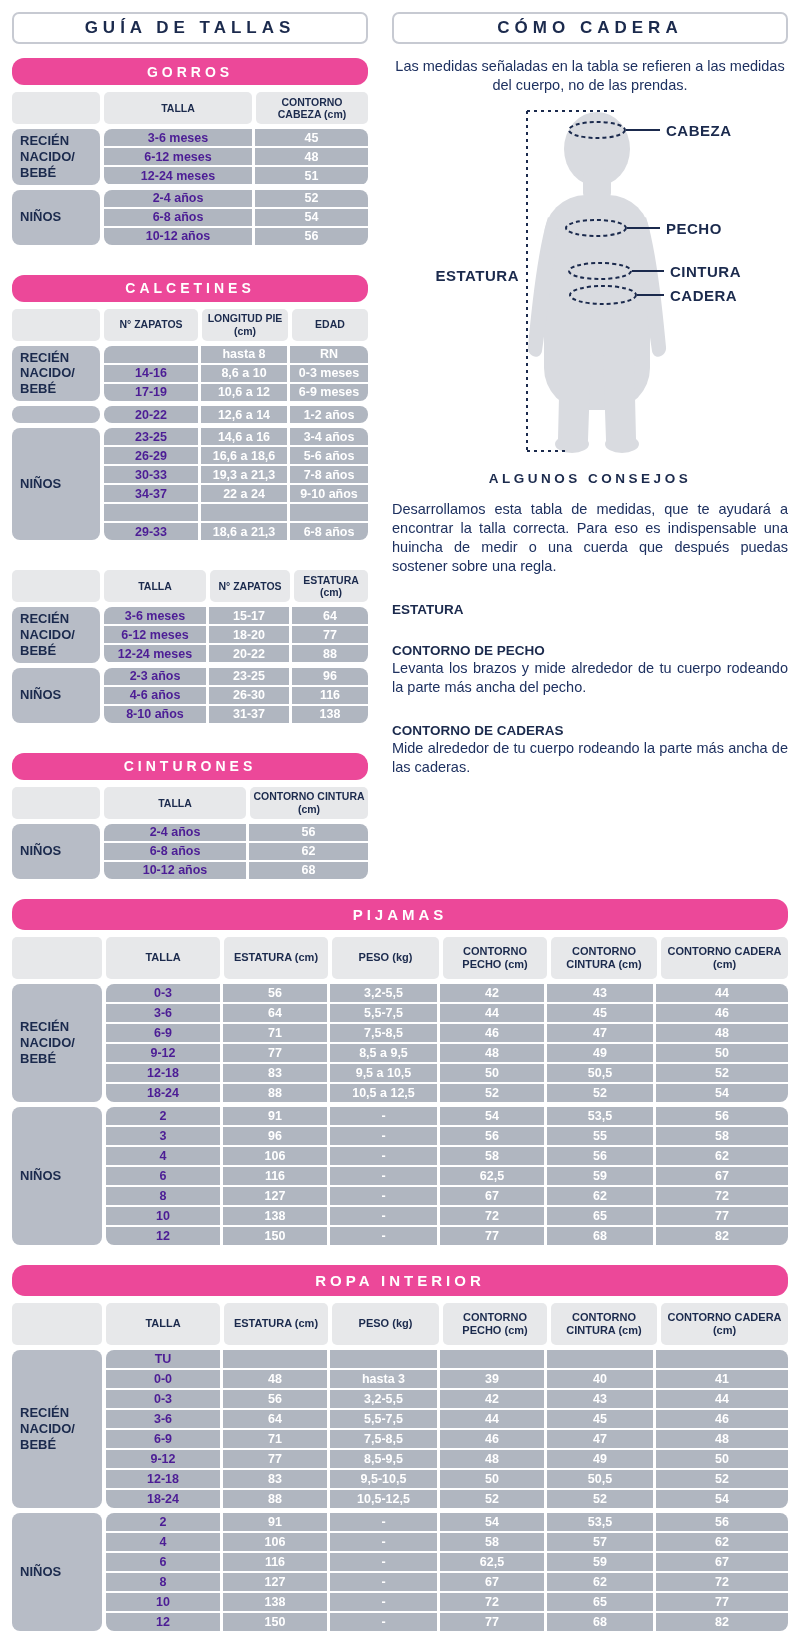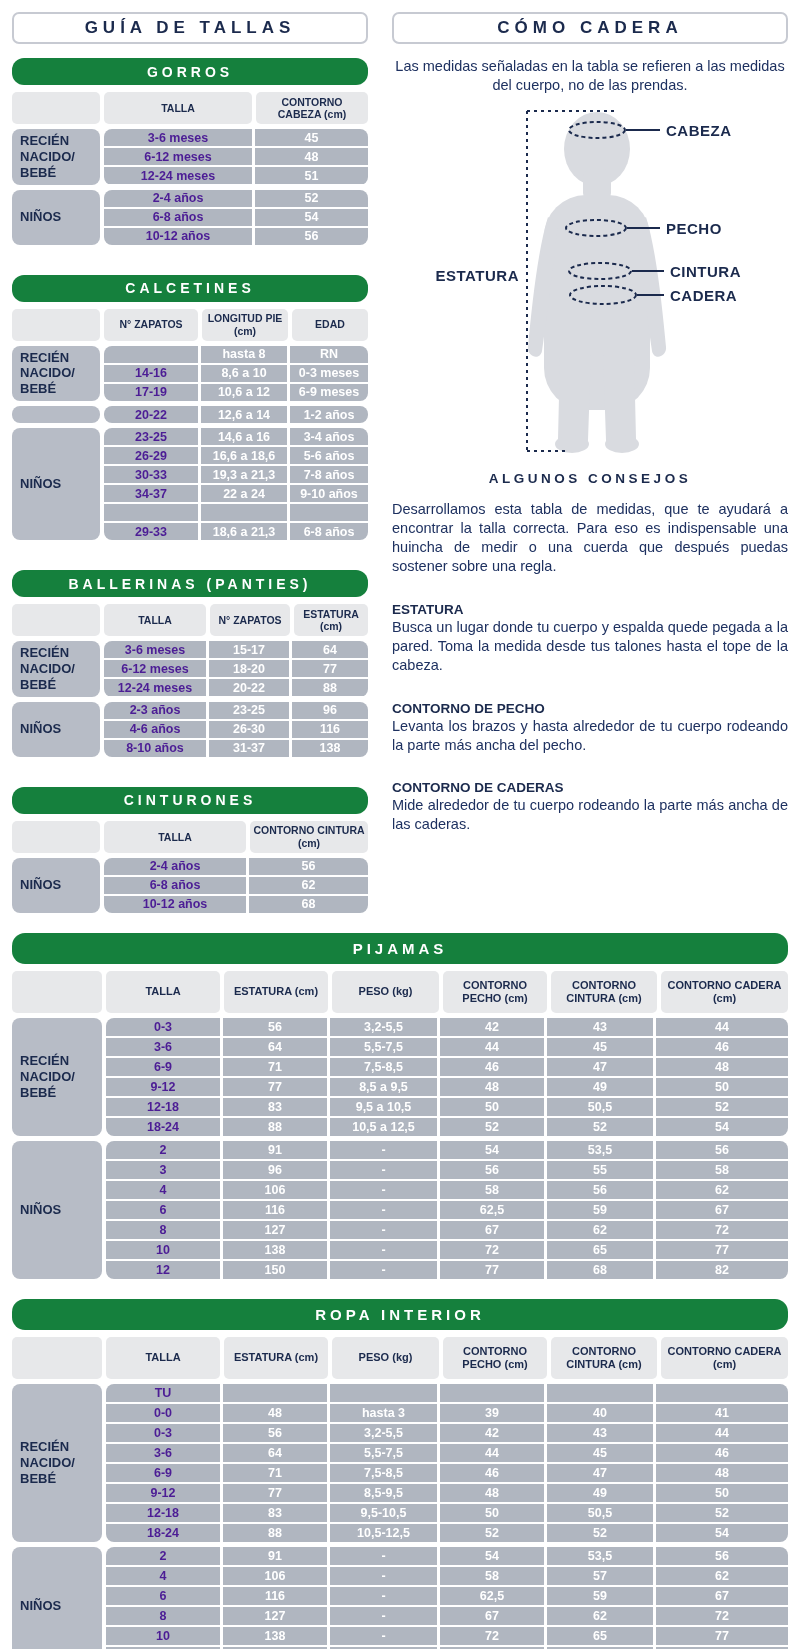--- a/index.html
+++ b/index.html
@@ -17,21 +17,21 @@
 
   
   .title-box {
     border: 2px solid #c7cad2; border-radius: 7px;
     height: 32px; display: flex; align-items: center; justify-content: center;
     font-weight: bold; font-size: 17px; letter-spacing: 5px; color: #1b2a4d;
   }
 
   
   .bar {
-    background: #15803d; color: #fff; border-radius: 12px;
+    background: #ec4899; color: #fff; border-radius: 12px;
     height: 27px; display: flex; align-items: center; justify-content: center;
     font-weight: bold; font-size: 14px; letter-spacing: 4px;
     margin-bottom: 7px;
   }
   .bar-full { height: 31px; font-size: 15px; border-radius: 13px; }
 
   .section { margin-top: 14px; }
   .section-gap { margin-top: 30px; }
 
   
@@ -208,21 +208,20 @@
                   <div class="cell c1 navy">29-33</div>
                   <div class="cell c2">18,6 a 21,3</div>
                   <div class="cell c3">6-8 años</div>
                 </div>
               </div>
             </div>
           </div>
       </div>
 
       <div class="section section-gap">
-        <div class="bar">BALLERINAS (PANTIES)</div>
         <div id="tbl-ballerinas" class="t-left">
             <div class="sg-head">
               <div class="hcell spacer c0"></div>
               <div class="hcell c1">TALLA</div>
               <div class="hcell c2">N° ZAPATOS</div>
               <div class="hcell c3">ESTATURA (cm)</div>
             </div>
             <div class="sg-group">
               <div class="glabel c0">RECIÉN NACIDO/ BEBÉ</div>
               <div class="rows">
@@ -342,25 +341,24 @@
             <text x="127" y="182" text-anchor="end">ESTATURA</text>
           </g>
         </svg>
       </div>
 
       <div class="consejos-title">ALGUNOS CONSEJOS</div>
       <p class="consejos-text">Desarrollamos esta tabla de medidas, que te ayudará a encontrar la talla correcta. Para eso es indispensable una huincha de medir o una cuerda que después puedas sostener sobre una regla.</p>
 
       <div class="tip">
         <div class="tip-title">ESTATURA</div>
-        <p class="tip-text">Busca un lugar donde tu cuerpo y espalda quede pegada a la pared. Toma la medida desde tus talones hasta el tope de la cabeza.</p>
       </div>
       <div class="tip">
         <div class="tip-title">CONTORNO DE PECHO</div>
-        <p class="tip-text">Levanta los brazos y hasta alrededor de tu cuerpo rodeando la parte más ancha del pecho.</p>
+        <p class="tip-text">Levanta los brazos y mide alrededor de tu cuerpo rodeando la parte más ancha del pecho.</p>
       </div>
       <div class="tip">
         <div class="tip-title">CONTORNO DE CADERAS</div>
         <p class="tip-text">Mide alrededor de tu cuerpo rodeando la parte más ancha de las caderas.</p>
       </div>
     </div>
   </div>
 
   <div class="full-section">
     <div class="bar bar-full">PIJAMAS</div>

